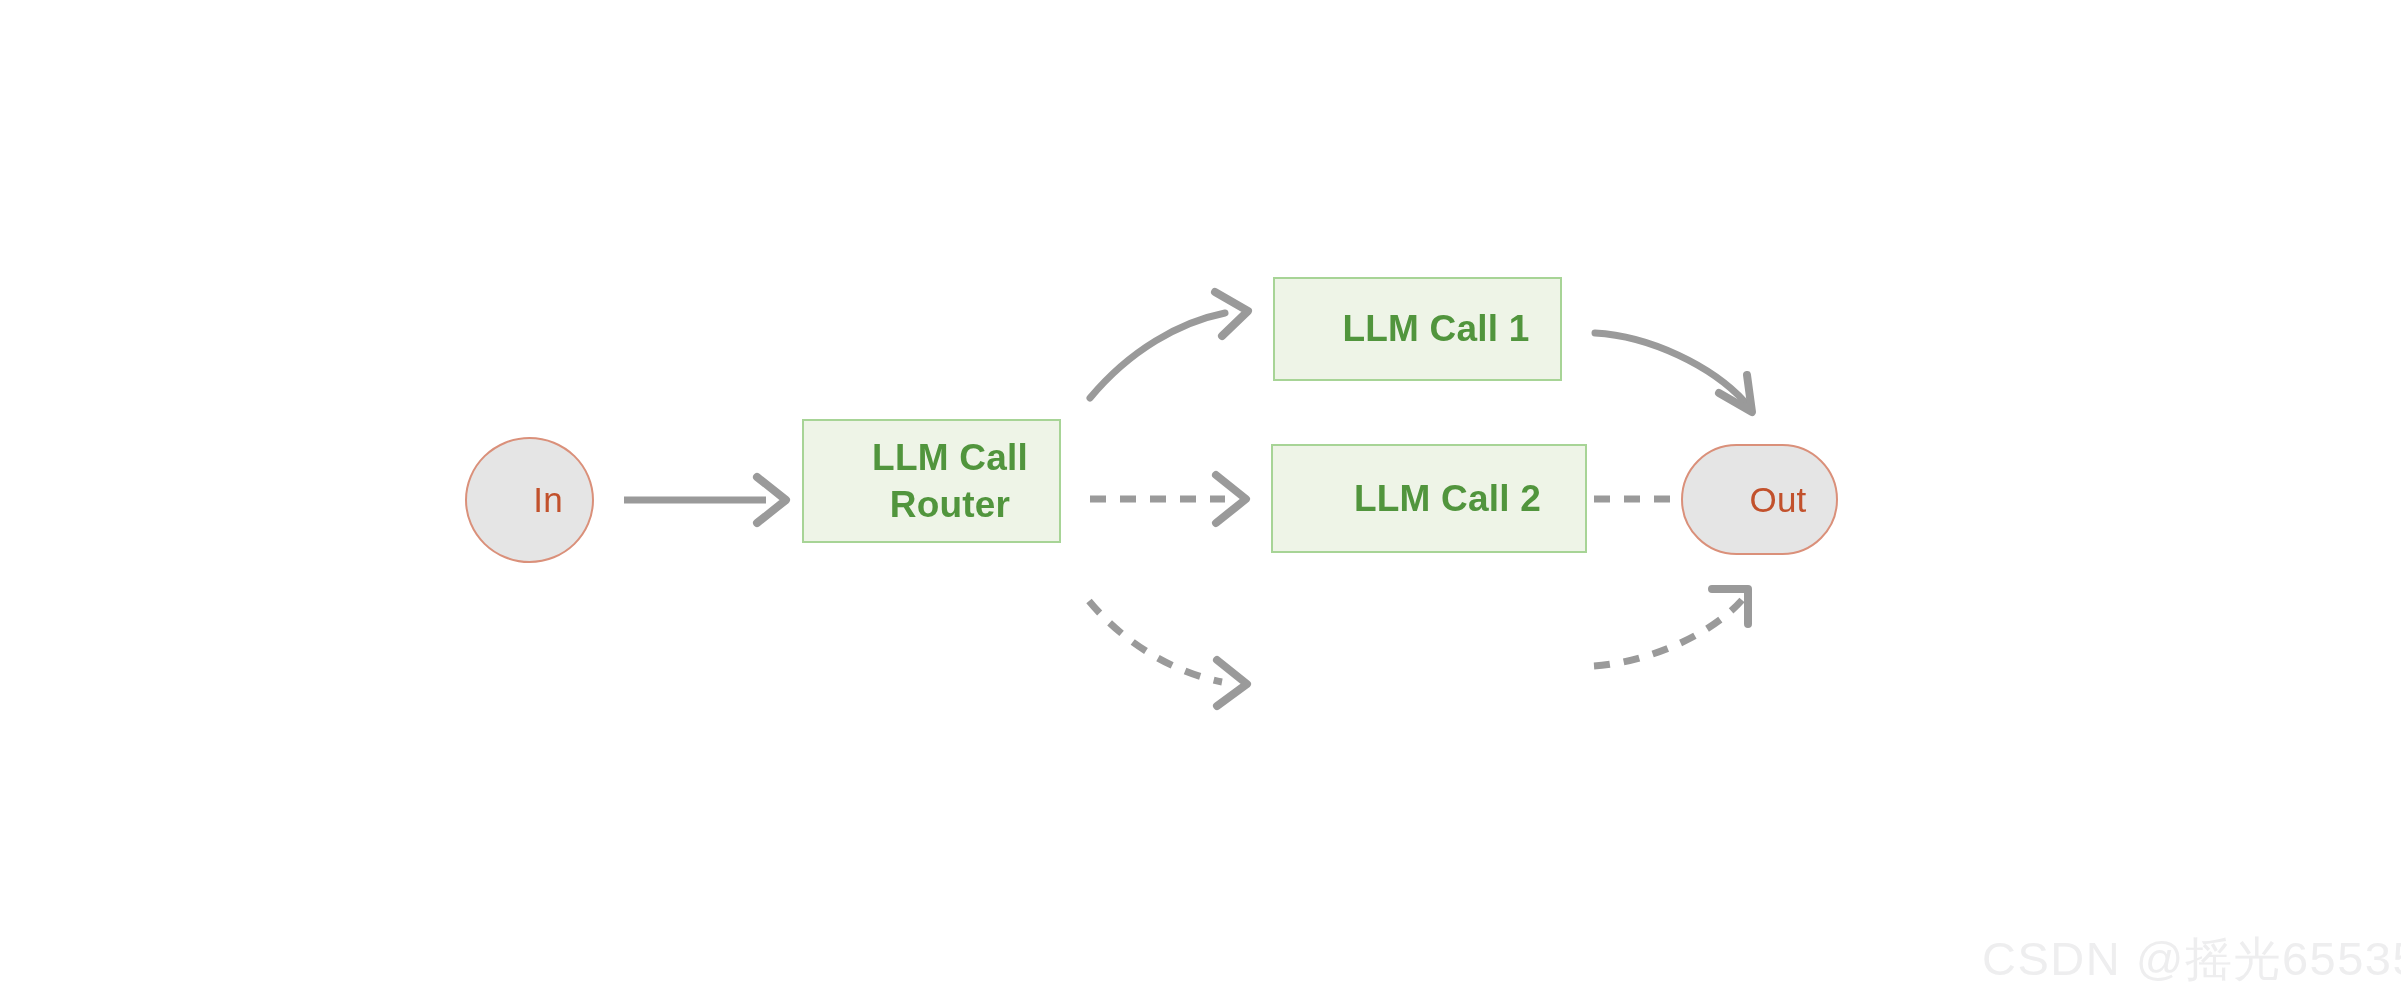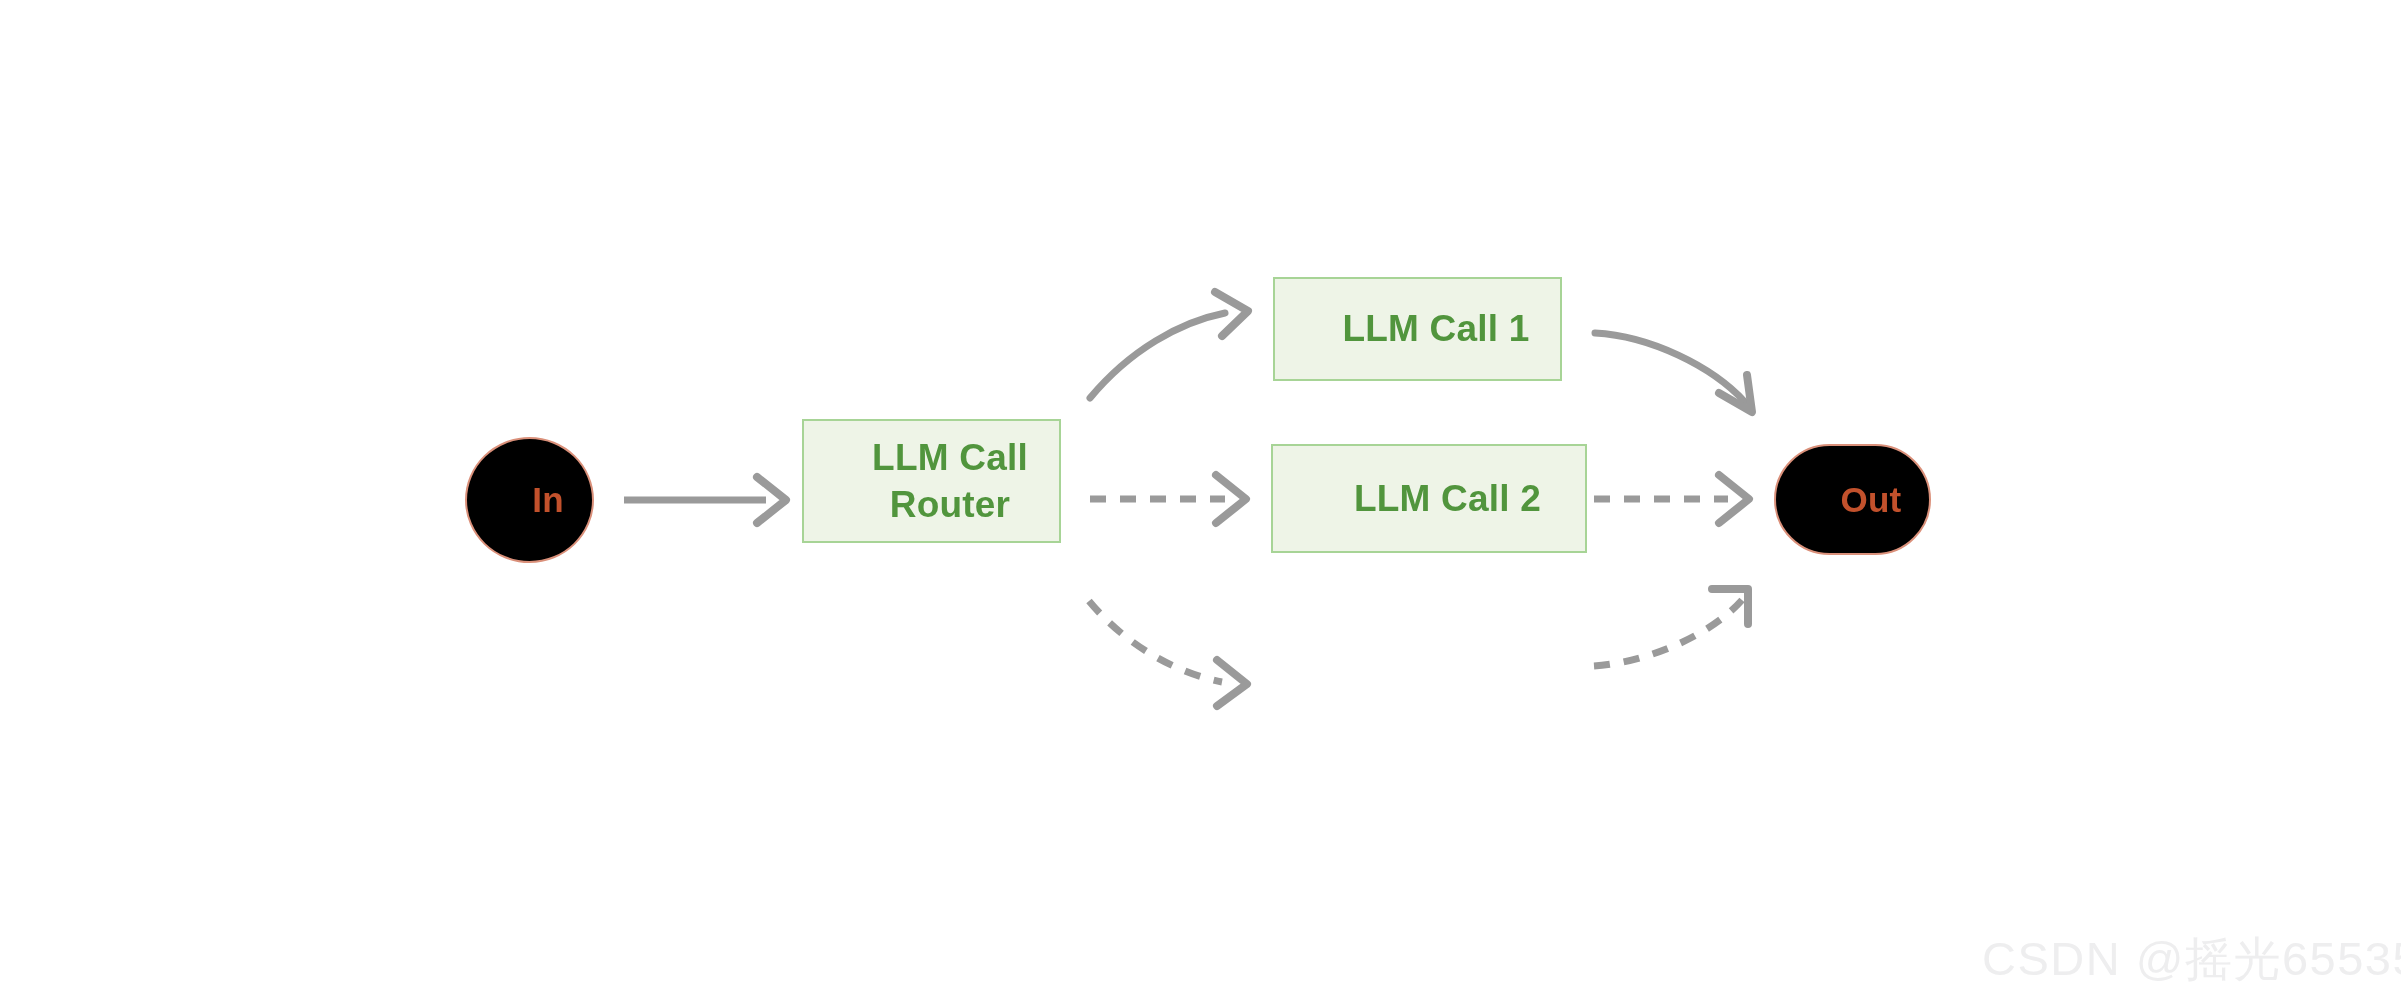--- a/index.html
+++ b/index.html
@@ -41,25 +41,25 @@
   .proc-box {
     background: #eef4e7;
     border: 2px solid #a7d496;
     color: #51953d;
     font-size: 37px;
     font-weight: 600;
     letter-spacing: 0.2px;
     line-height: 1.28;
   }
   .term-node {
-    background: #000000;
+    background: #e5e5e5;
     border: 2px solid #da907a;
     color: #c2512c;
     font-size: 35px;
-    font-weight: 700;
+    font-weight: 400;
     letter-spacing: 0.2px;
     align-items: center;
   }
   #node-in {
     left: 465px;
     top: 437px;
     width: 129px;
     height: 126px;
     border-radius: 50%;
   }
@@ -82,21 +82,21 @@
     width: 316px;
     height: 109px;
   }
   #node-call-3 {
     left: 1271px;
     top: 612px;
     width: 292px;
     height: 107px;
   }
   #node-out {
-    left: 1774px;
+    left: 1681px;
     top: 444px;
     width: 157px;
     height: 111px;
     border-radius: 56px;
   }
   #watermark {
     position: absolute;
     left: 1982px;
     top: 928px;
     font-size: 47px;

